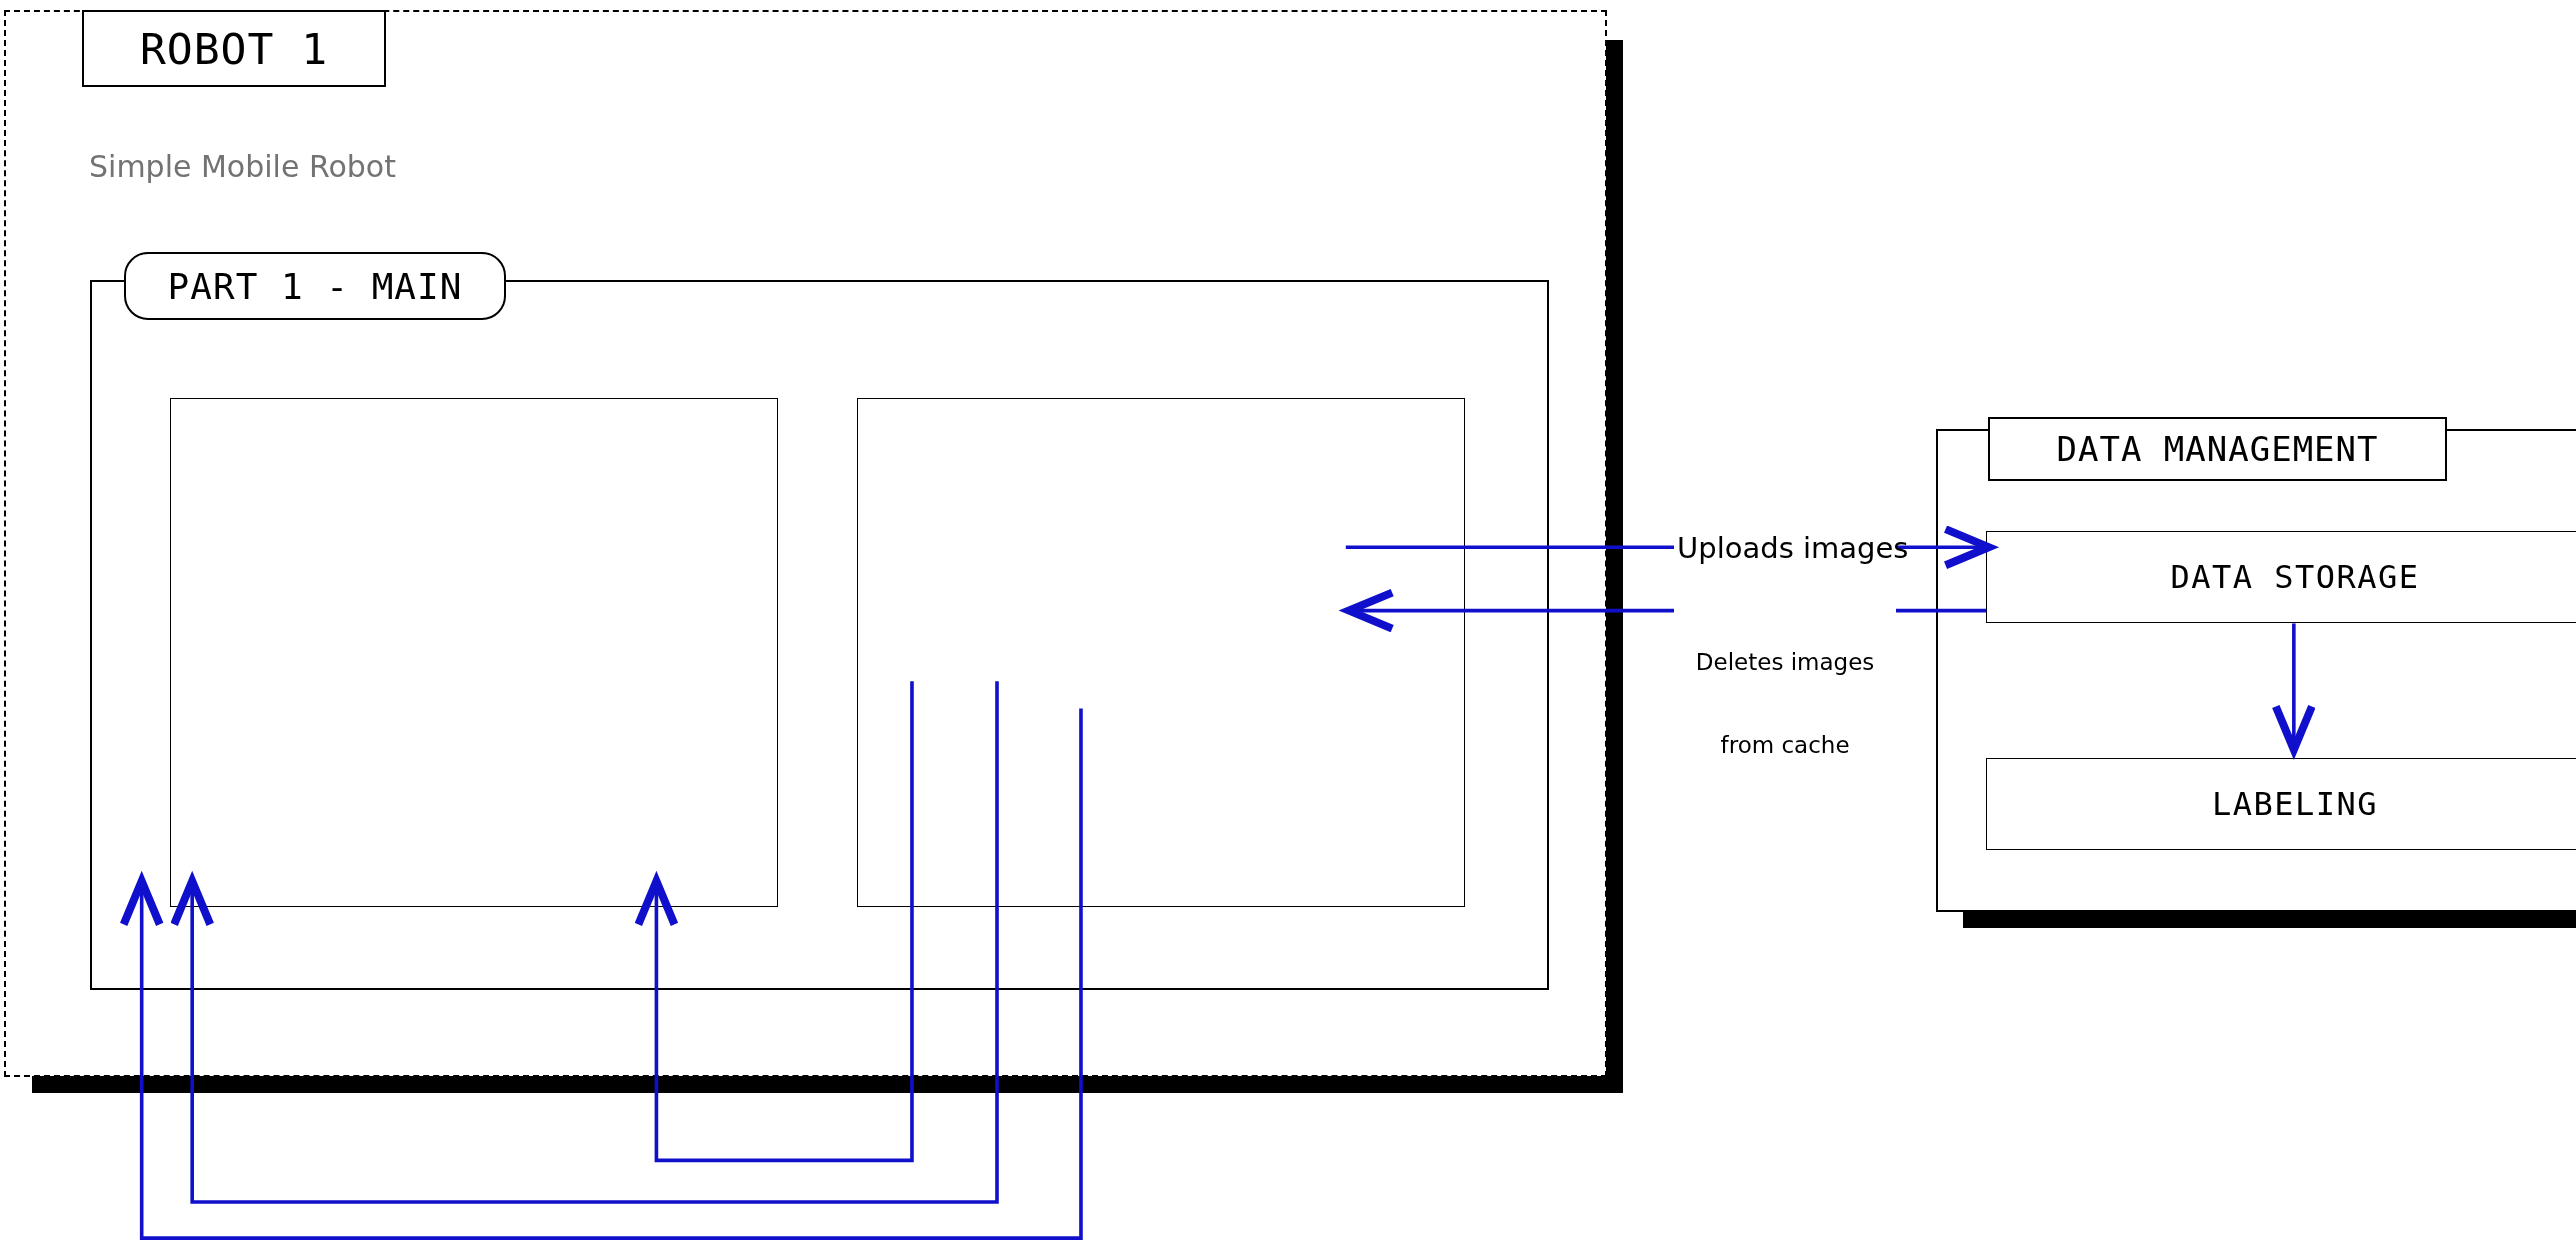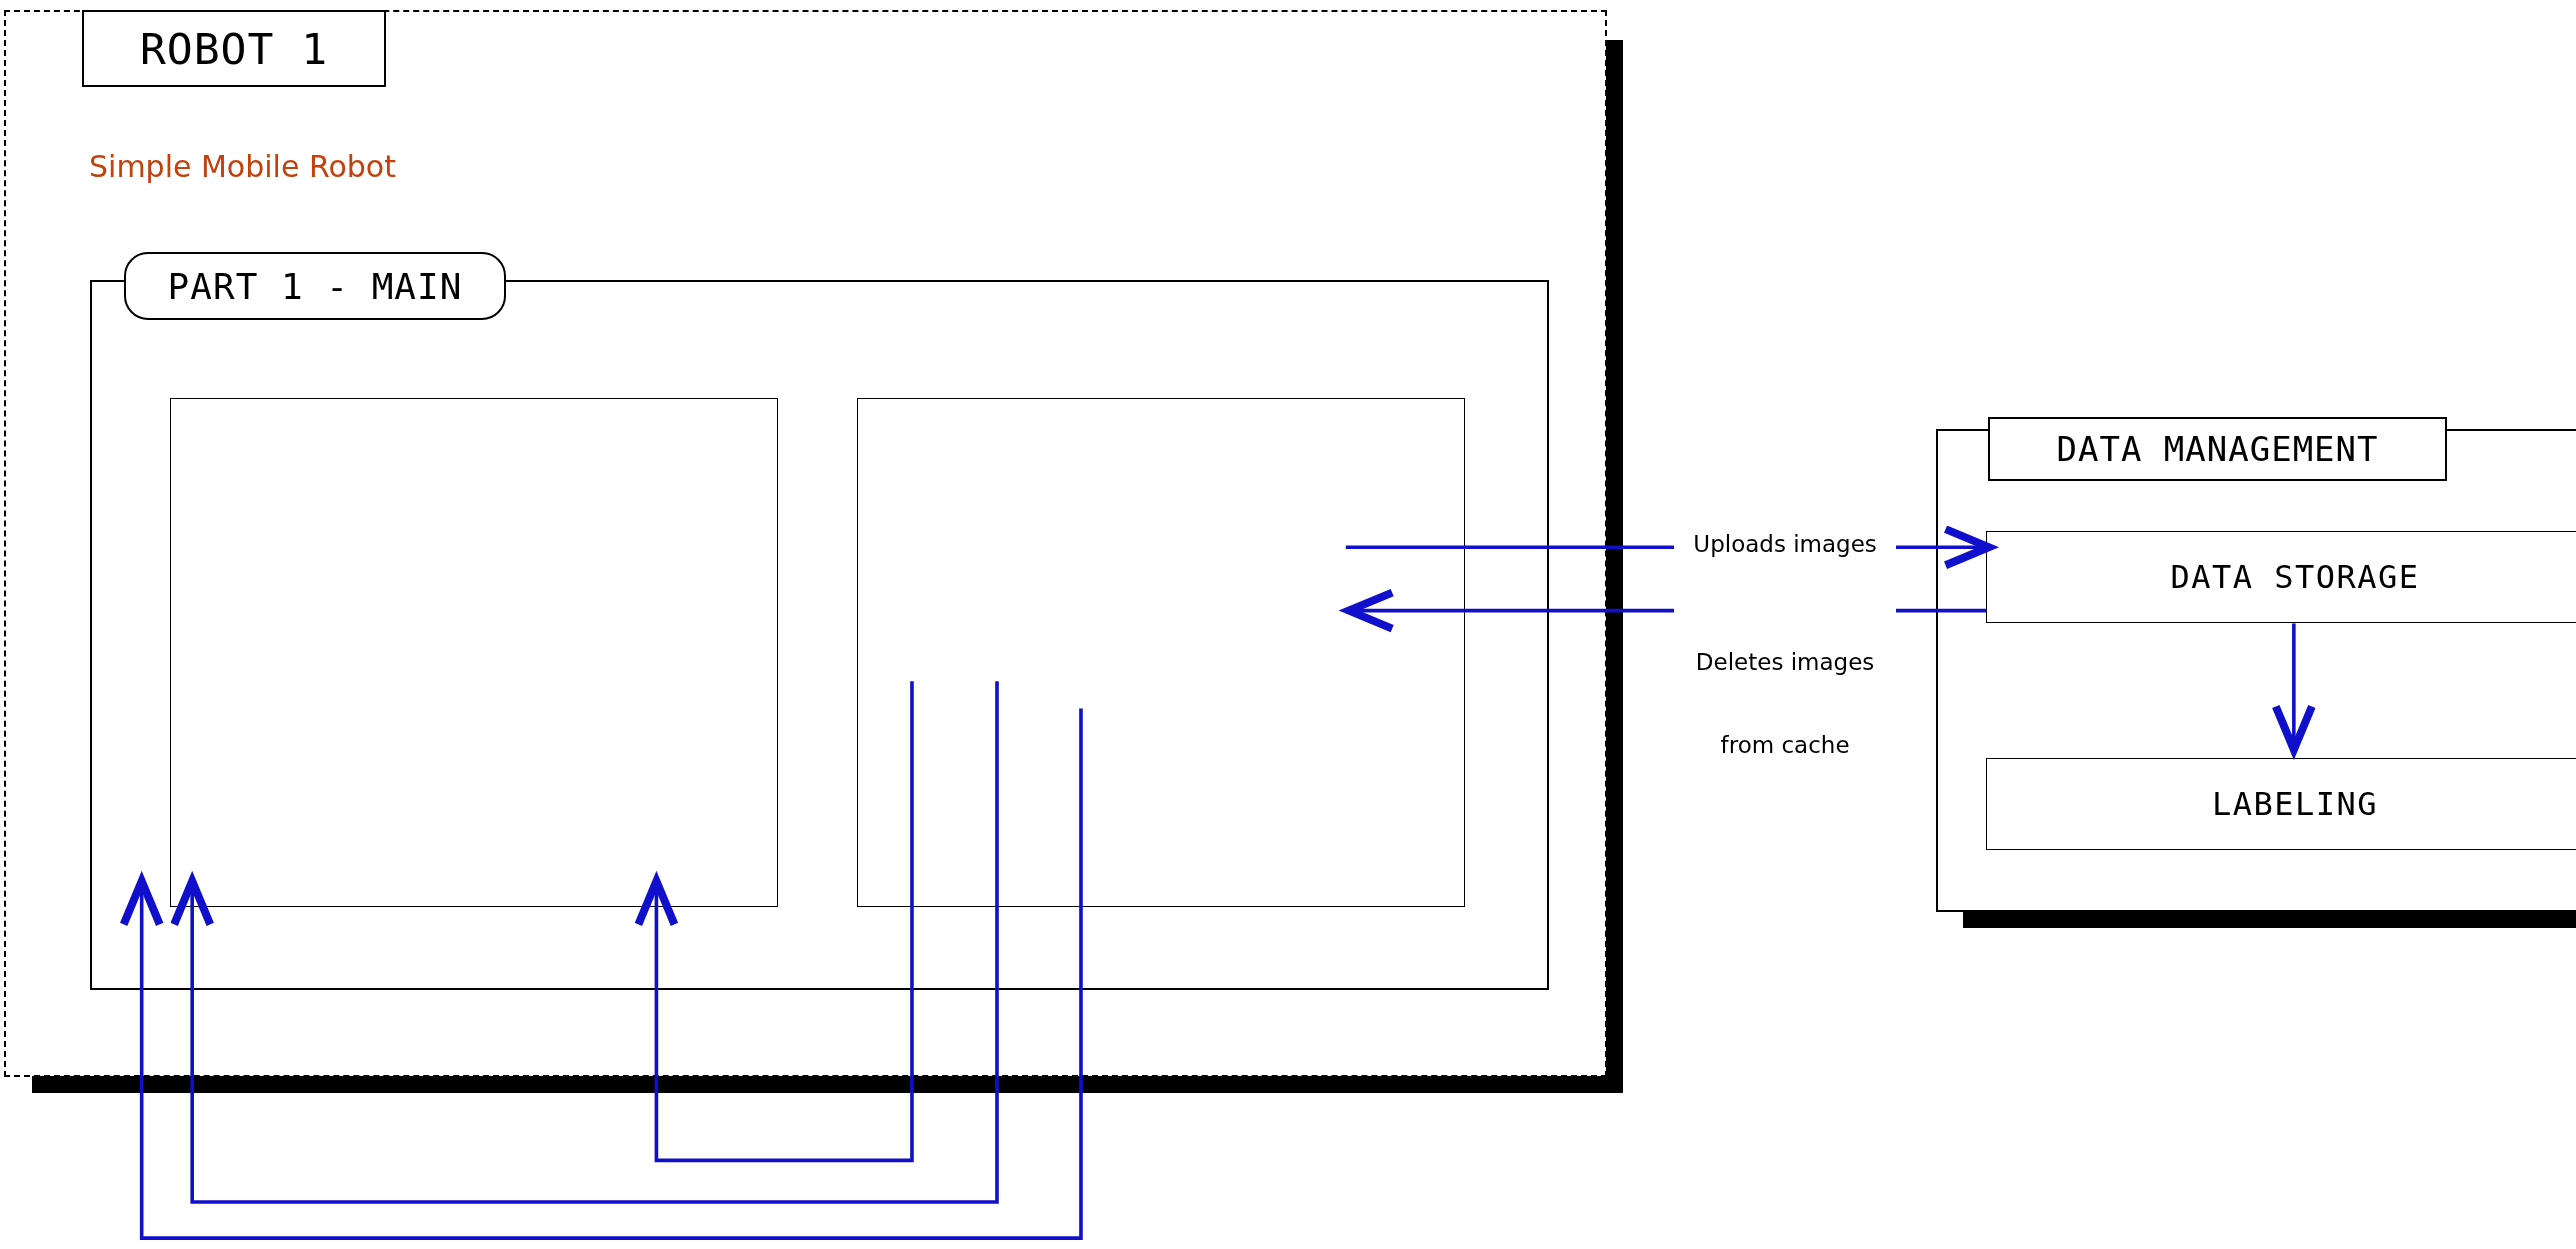--- a/index.html
+++ b/index.html
@@ -39,21 +39,21 @@
               letter-spacing:0.5px;line-height:1.18;}
 
   .icon-holder{position:absolute;display:flex;align-items:center;justify-content:center;}
 
   .edge-label{position:absolute;color:#000;text-align:center;white-space:pre;
               line-height:1.2;background:#ffffff;padding:0 3.1px;z-index:30;}
 
   .inner-label{position:absolute;width:100%;text-align:center;color:#000;
                white-space:pre;letter-spacing:1.5px;}
 
-  .subtitle{position:absolute;color:#c2410c;white-space:pre;}
+  .subtitle{position:absolute;color:#737373;white-space:pre;}
 </style>
 </head>
 <body>
 
 <div id="stage">
 
   <div class="shadow" style="left:1606px;top:40px;width:17px;height:1053px;"></div>
   <div class="shadow" style="left:32px;top:1076px;width:1591px;height:17px;"></div>
 
   <div class="shadow" style="left:1963px;top:911px;width:705px;height:16.5px;"></div>
@@ -249,21 +249,21 @@
       <path d="M5378,1561 L5520,1561" marker-end="url(#ah)"></path>
 
       <path d="M1770,1322 L1770,2252 L1274,2252 L1274,1710" marker-end="url(#ah)"></path>
 
       <path d="M1935,1322 L1935,2333 L373,2333 L373,1710" marker-end="url(#ah)"></path>
 
       <path d="M2098,1375 L2098,2403 L275,2403 L275,1710" marker-end="url(#ah)"></path>
     </g>
   </svg>
 
-  <div class="edge-label sans" style="left:1674px;top:531px;width:216px;font-size:23px;">Uploads images</div>
+  <div class="edge-label sans" style="left:1674px;top:531px;width:216px;font-size:29px;">Uploads images</div>
 
   <div class="edge-label sans" style="left:1674px;top:594px;width:216px;font-size:23px;">
     <div>Deletes images</div>
     <div>from cache</div>
   </div>
 
 </div>
 
 
 </body></html>

